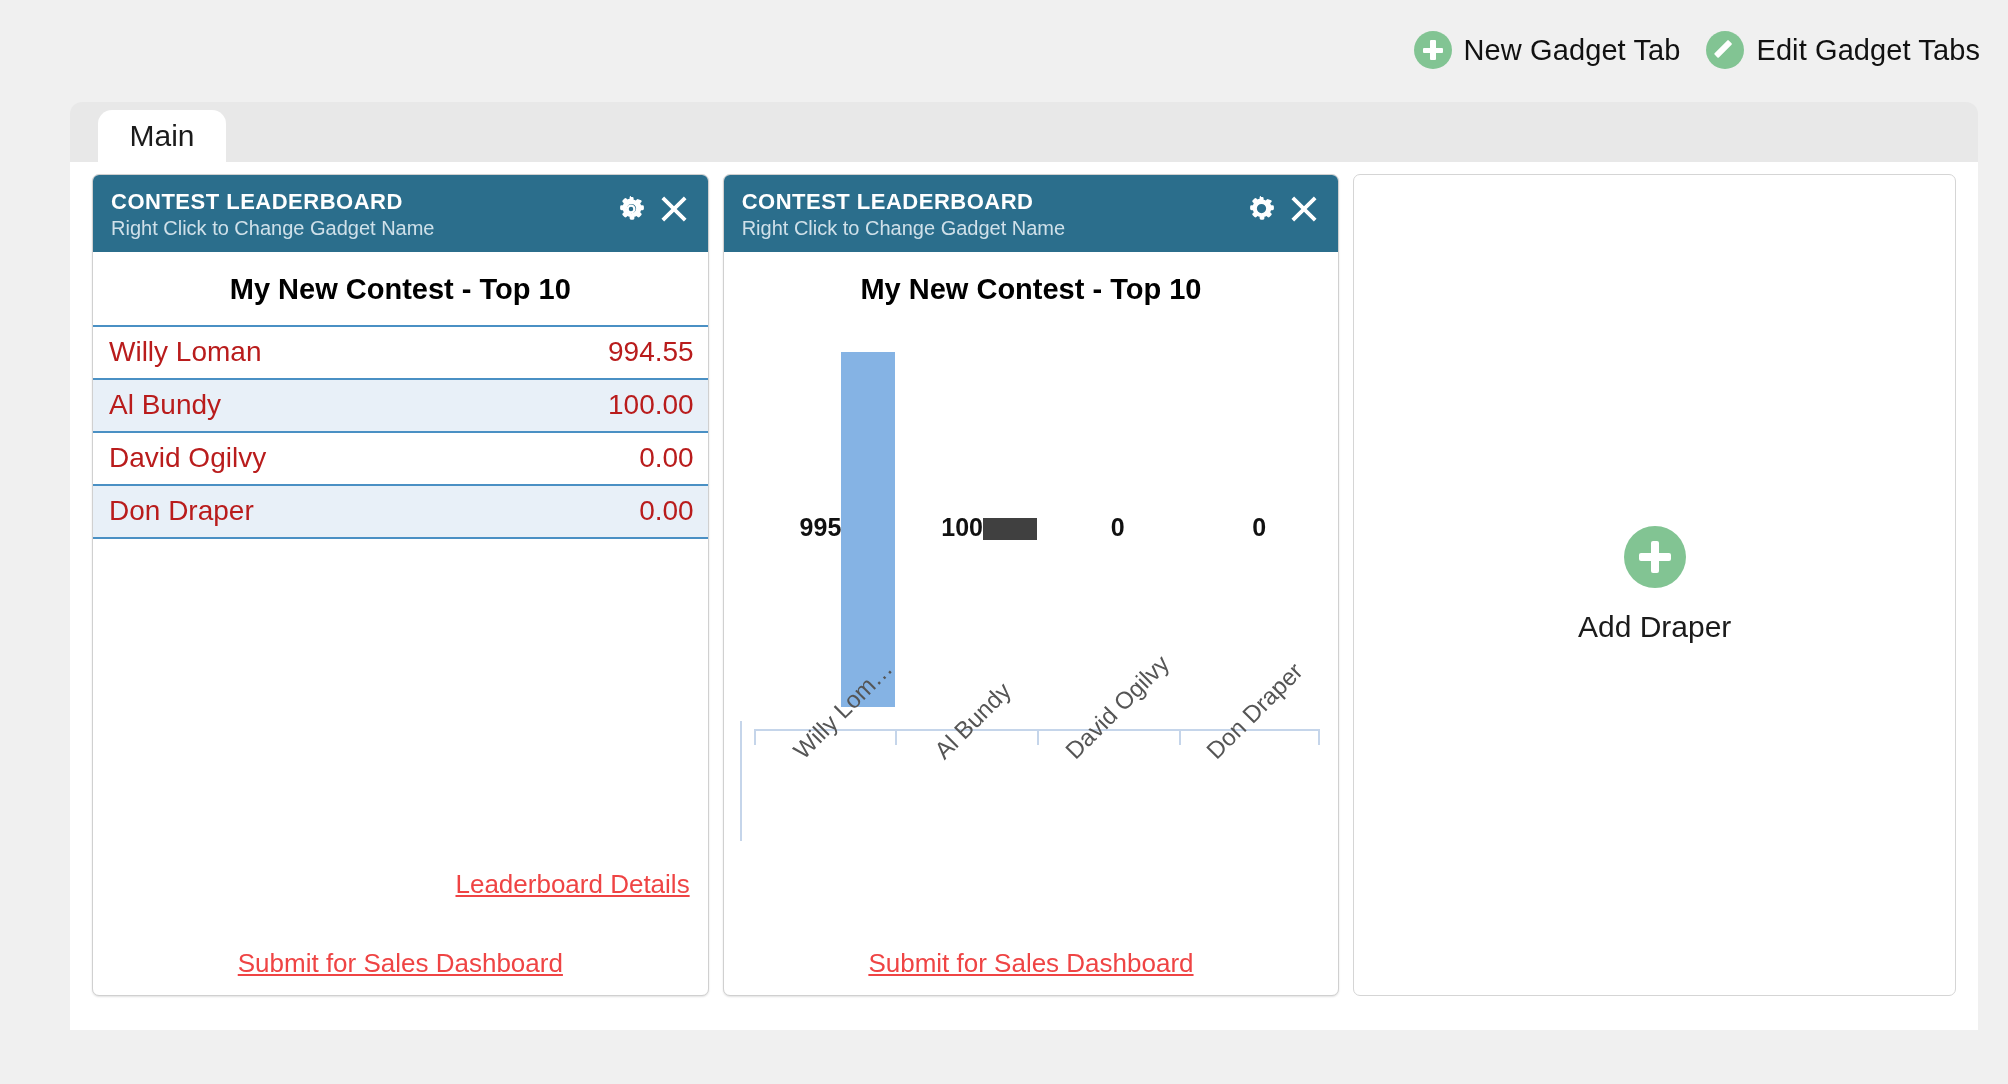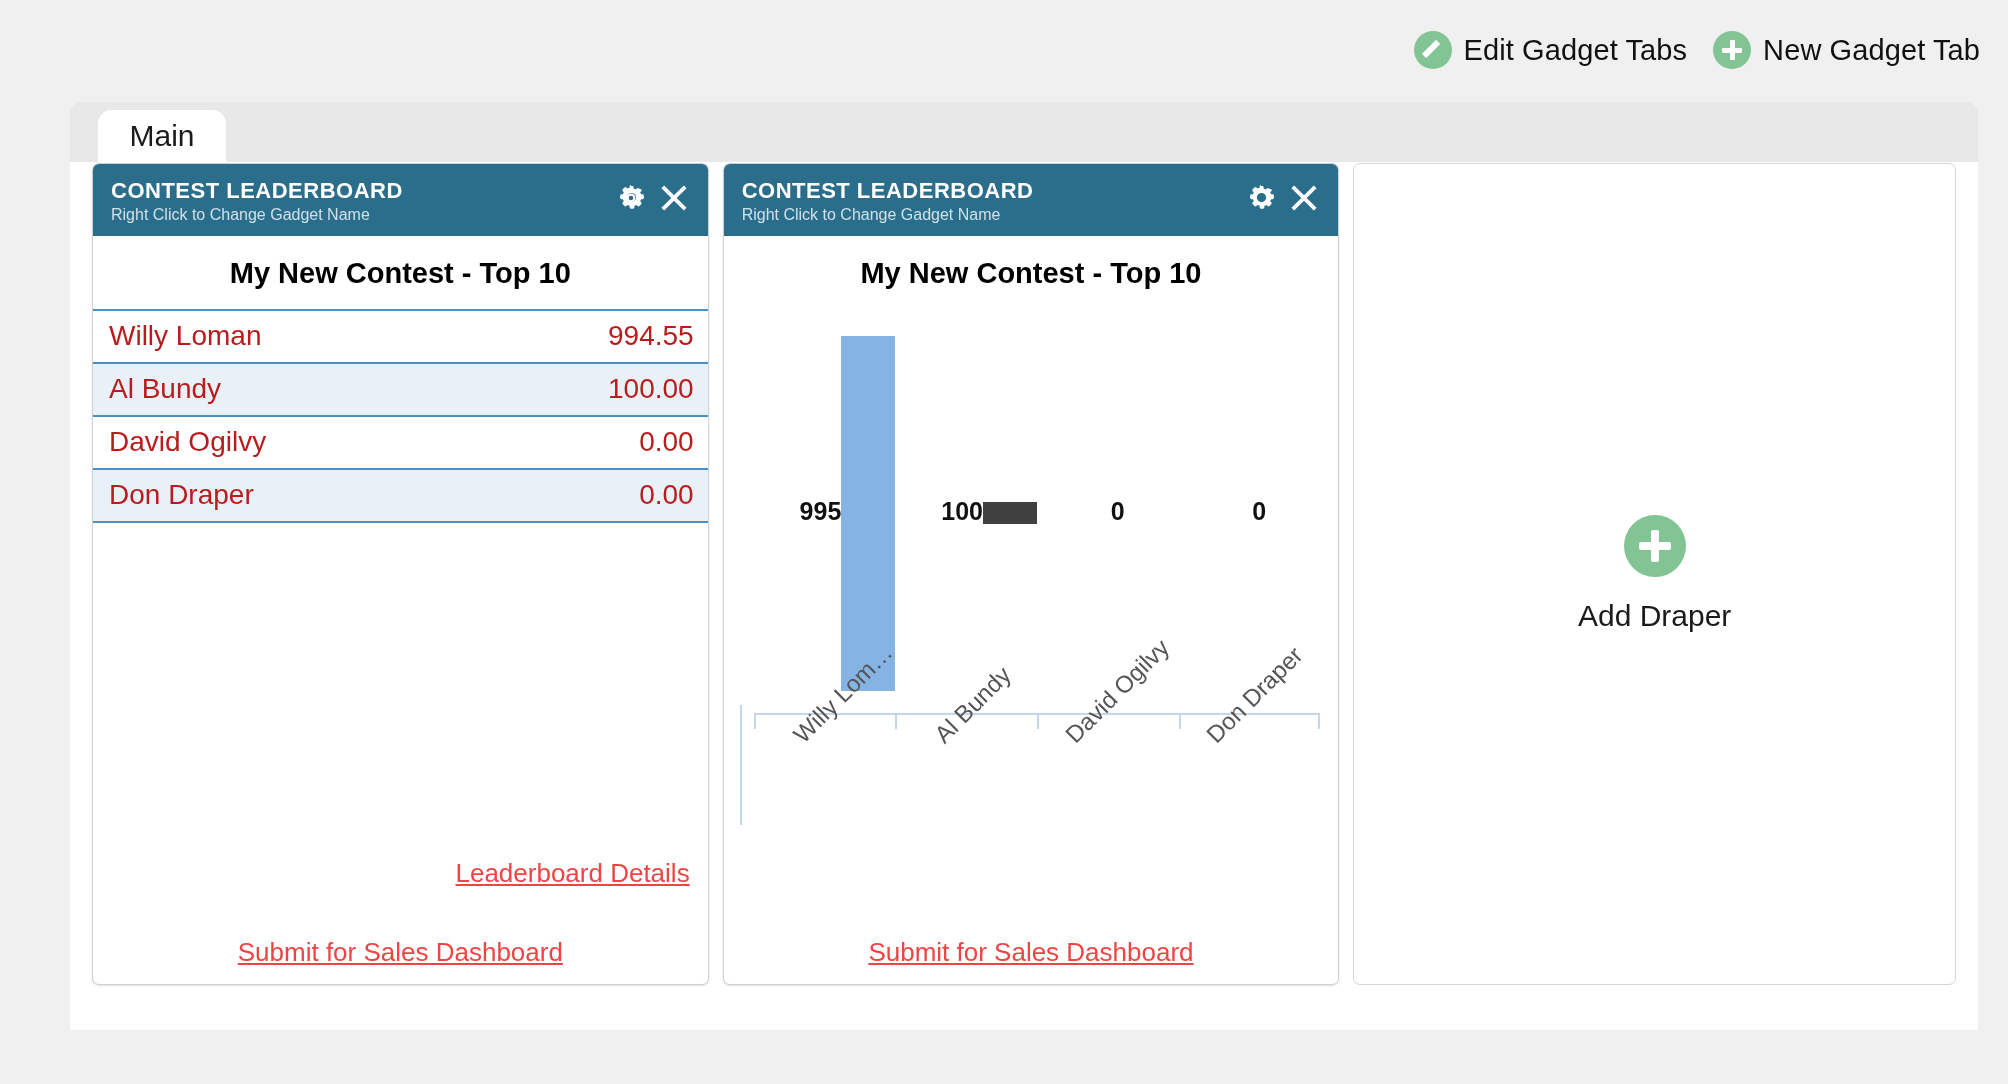--- a/index.html
+++ b/index.html
@@ -51,41 +51,41 @@
   }
   .tab {
     height: 52px; min-width: 128px; padding: 0 30px;
     background: #fff;
     border-top-left-radius: 14px; border-top-right-radius: 14px;
     display: flex; align-items: center; justify-content: center;
     font-size: 30px; color: #1b1b1b; cursor: pointer;
   }
   .panel-area {
     background: #fff; height: 868px;
-    padding: 1px 22px 30px 22px;
+    padding: 12px 22px 30px 22px;
     display: flex; gap: 14px; align-items: flex-start;
   }
 
   
   .gadget {
     width: 621px; height: 822px;
     border: 1px solid #d0d0d0; border-radius: 7px;
     background: #fff; display: flex; flex-direction: column;
     box-shadow: 0 1px 2px rgba(0,0,0,.12);
     overflow: hidden;
   }
   .gadget-head {
     background: #2b6e8c; color: #fff;
     padding: 14px 18px 12px 18px;
     display: flex; align-items: flex-start; justify-content: space-between;
   }
   .gadget-title {
     font-size: 22px; font-weight: bold; letter-spacing: .5px; line-height: 1.15;
   }
-  .gadget-sub { font-size: 16px; color: #cfe0e9; margin-top: 3px; }
+  .gadget-sub { font-size: 20px; color: #cfe0e9; margin-top: 3px; }
   .head-icons { display: flex; align-items: center; gap: 12px; padding-top: 4px; }
   .head-icons svg { display: block; cursor: pointer; }
 
   .contest-title {
     text-align: center; font-size: 29px; font-weight: bold;
     color: #000000; padding: 21px 0 19px 0;
   }
 
   
   .lb-table { border-top: 2px solid #4a90c4; }
@@ -153,26 +153,26 @@
   }
   .add-circ::before { left: 15px; top: 27px; width: 32px; height: 8px; }
   .add-circ::after  { top: 15px; left: 27px; height: 32px; width: 8px; }
   .add-lbl { margin-top: 22px; font-size: 30px; color: #1b1b1b; }
 </style>
 </head>
 <body>
 
 <div class="toolbar">
   <div class="tool-action">
+    <span class="circ-icon plus"></span>
+    <span class="lbl">New Gadget Tab</span>
+  </div>
+  <div class="tool-action">
     <span class="circ-icon pencil"></span>
     <span class="lbl">Edit Gadget Tabs</span>
-  </div>
-  <div class="tool-action">
-    <span class="circ-icon plus"></span>
-    <span class="lbl">New Gadget Tab</span>
   </div>
 </div>
 
 <div class="dash">
 
   <div class="tabbar">
     <div class="tab">
       <span>Main</span>
     </div>
   </div>

